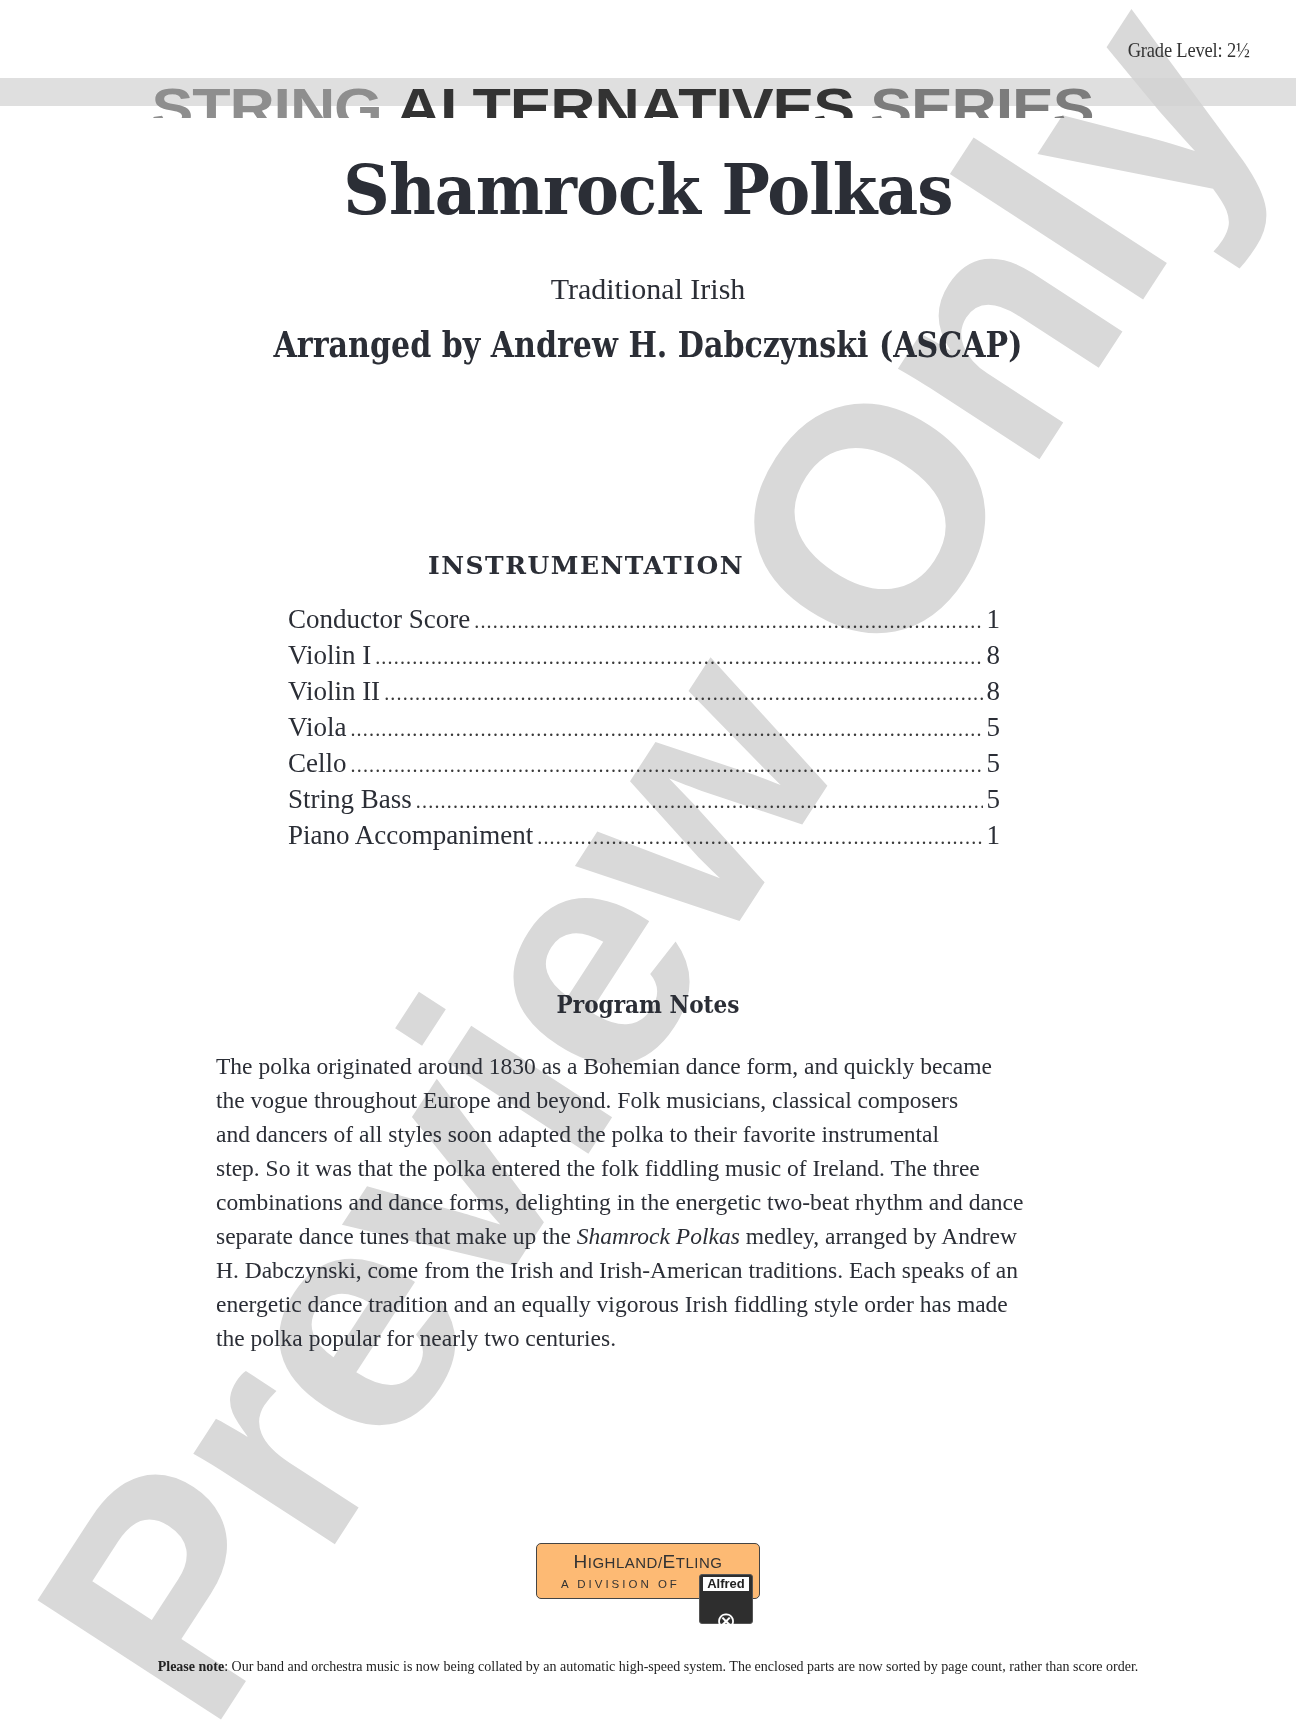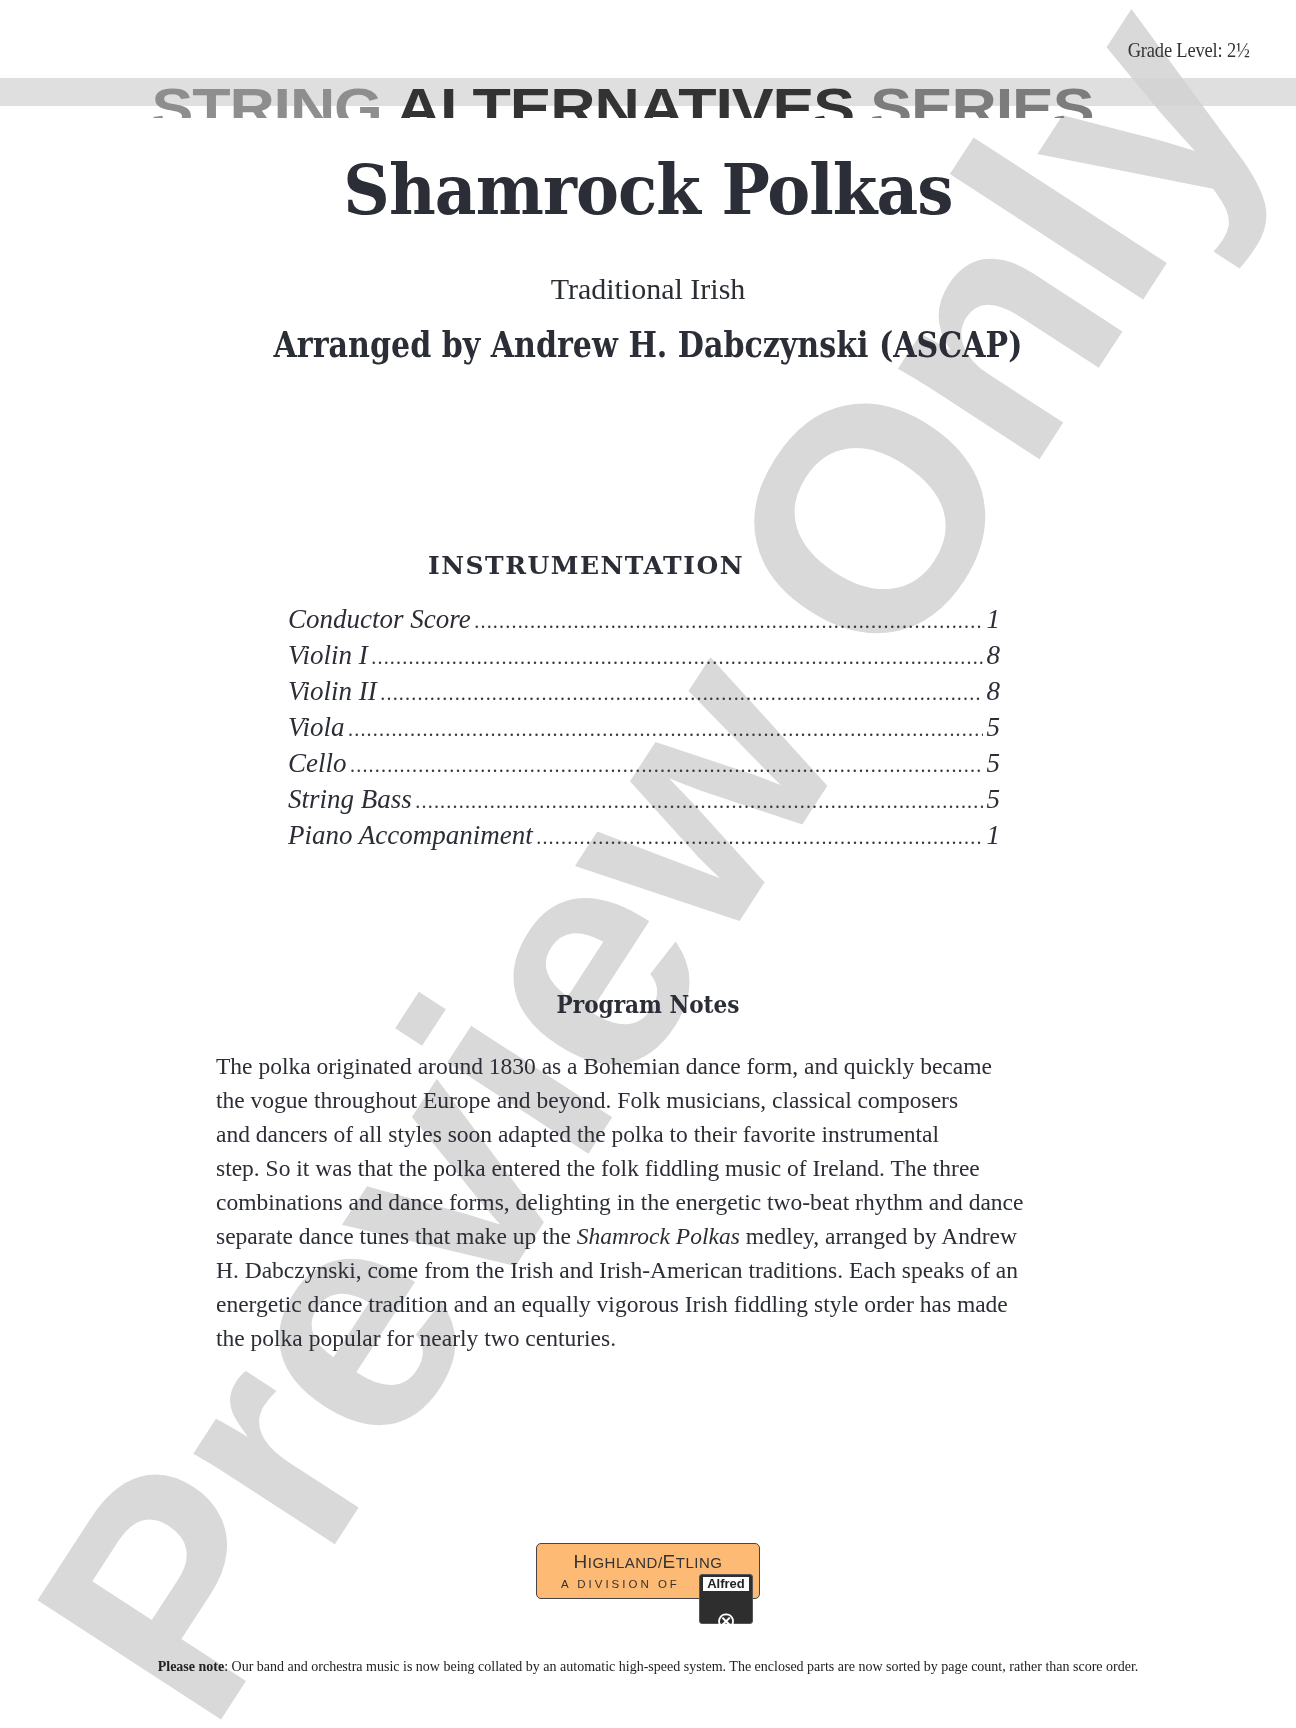--- a/index.html
+++ b/index.html
@@ -15,21 +15,21 @@
   .series-title { position:absolute; left:0; width:1296px; top:71px; height:35px; overflow:hidden; text-align:center; z-index:2;
          font-family:"Liberation Sans", sans-serif; font-weight:bold; font-size:56px; line-height:50px; letter-spacing:-1px;margin-top:12px; }
   .series-title .s1 { color:#8e8e8e; } .series-title .s2 { color:#333; } .series-title .s3 { color:#7c7c7c; }
   .series-inner { display:inline-block; transform:scaleX(1.12); margin-left:-50px; }
   .title { position:absolute; left:0; width:1296px; top:148px; text-align:center; font-size:70px; font-weight:bold;
          font-family:"DejaVu Serif", serif; letter-spacing:-1px; transform:scaleX(0.92); }
   .subtitle { position:absolute; left:0; width:1296px; top:272px; text-align:center; font-size:30px; font-family:"Liberation Serif", serif; }
   .arranger { position:absolute; left:0; width:1296px; top:324px; text-align:center; font-size:35px; font-weight:bold; font-family:"DejaVu Serif", serif; transform:scaleX(0.86); }
   .instr-heading { position:absolute; left:0; width:1172px; top:551px; text-align:center; font-size:25px; font-weight:bold; letter-spacing:1.5px; font-family:"DejaVu Serif", serif; }
   .instr-list { position:absolute; left:288px; top:604px; width:712px; }
-  .instr-row { display:flex; align-items:baseline; height:36px; font-size:27px; font-family:"Liberation Serif", serif;font-style:italic; }
+  .instr-row { display:flex; align-items:baseline; height:36px; font-size:27px; font-family:"Liberation Serif", serif; }
   .instr-row .name { white-space:nowrap; }
   .instr-row .dots { flex:1; overflow:hidden; white-space:nowrap; margin:0 4px; font-size:20px; letter-spacing:1.2px; color:#3a3a3a; }
   .instr-row .dots::after { content:"........................................................................................................................................................"; }
   .instr-row .qty { white-space:nowrap; }
   .notes-heading { position:absolute; left:0; width:1296px; top:990px; text-align:center; font-size:24px; font-weight:bold; font-family:"DejaVu Serif", serif; transform:scaleX(0.9); }
   .notes-body { position:absolute; left:216px; top:1049px; width:880px; font-size:23.5px; line-height:34px; font-family:"Liberation Serif", serif; }
   .notes-body p { margin:0; white-space:nowrap; }
   .logo { position:absolute; left:536px; top:1543px; width:222px; height:54px; border:1.5px solid #444; border-radius:5px; background:#fdba74; }
   .logo-top { position:absolute; left:0; top:7px; width:222px; text-align:center; font-family:"Liberation Sans", sans-serif; font-size:19px; color:#333; letter-spacing:0.5px; }
   .logo-top .sm { font-size:15px; }

